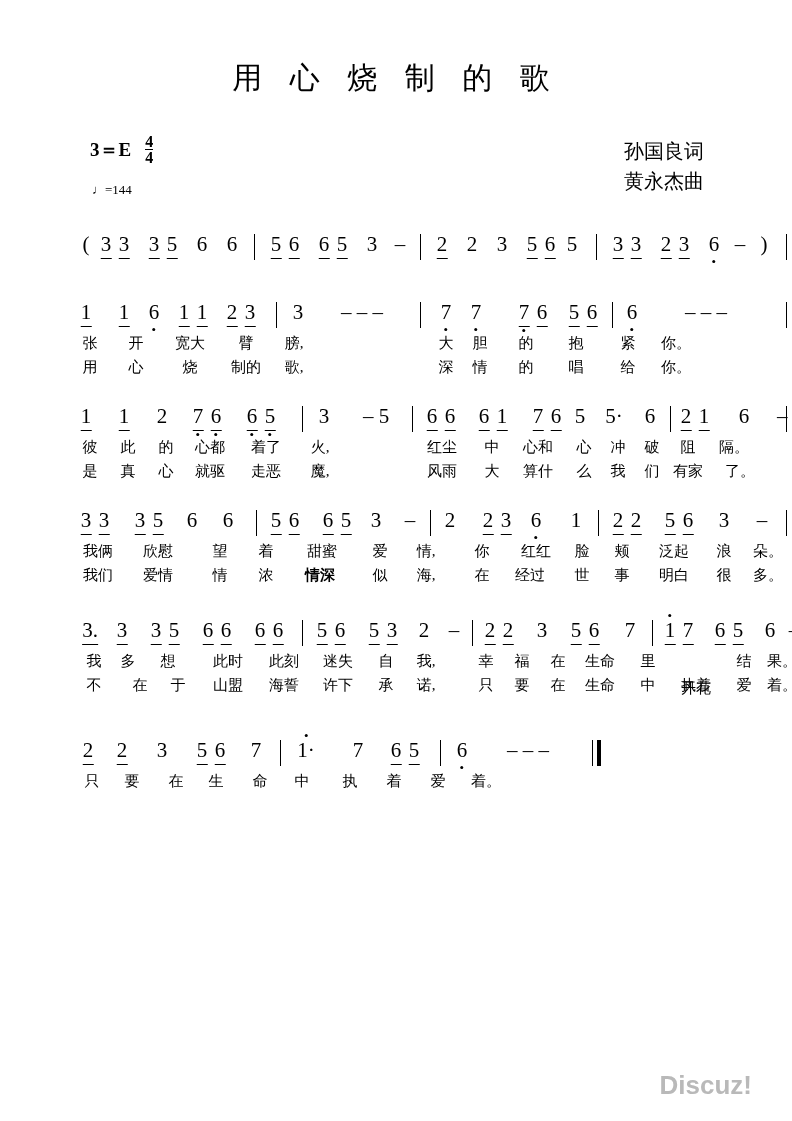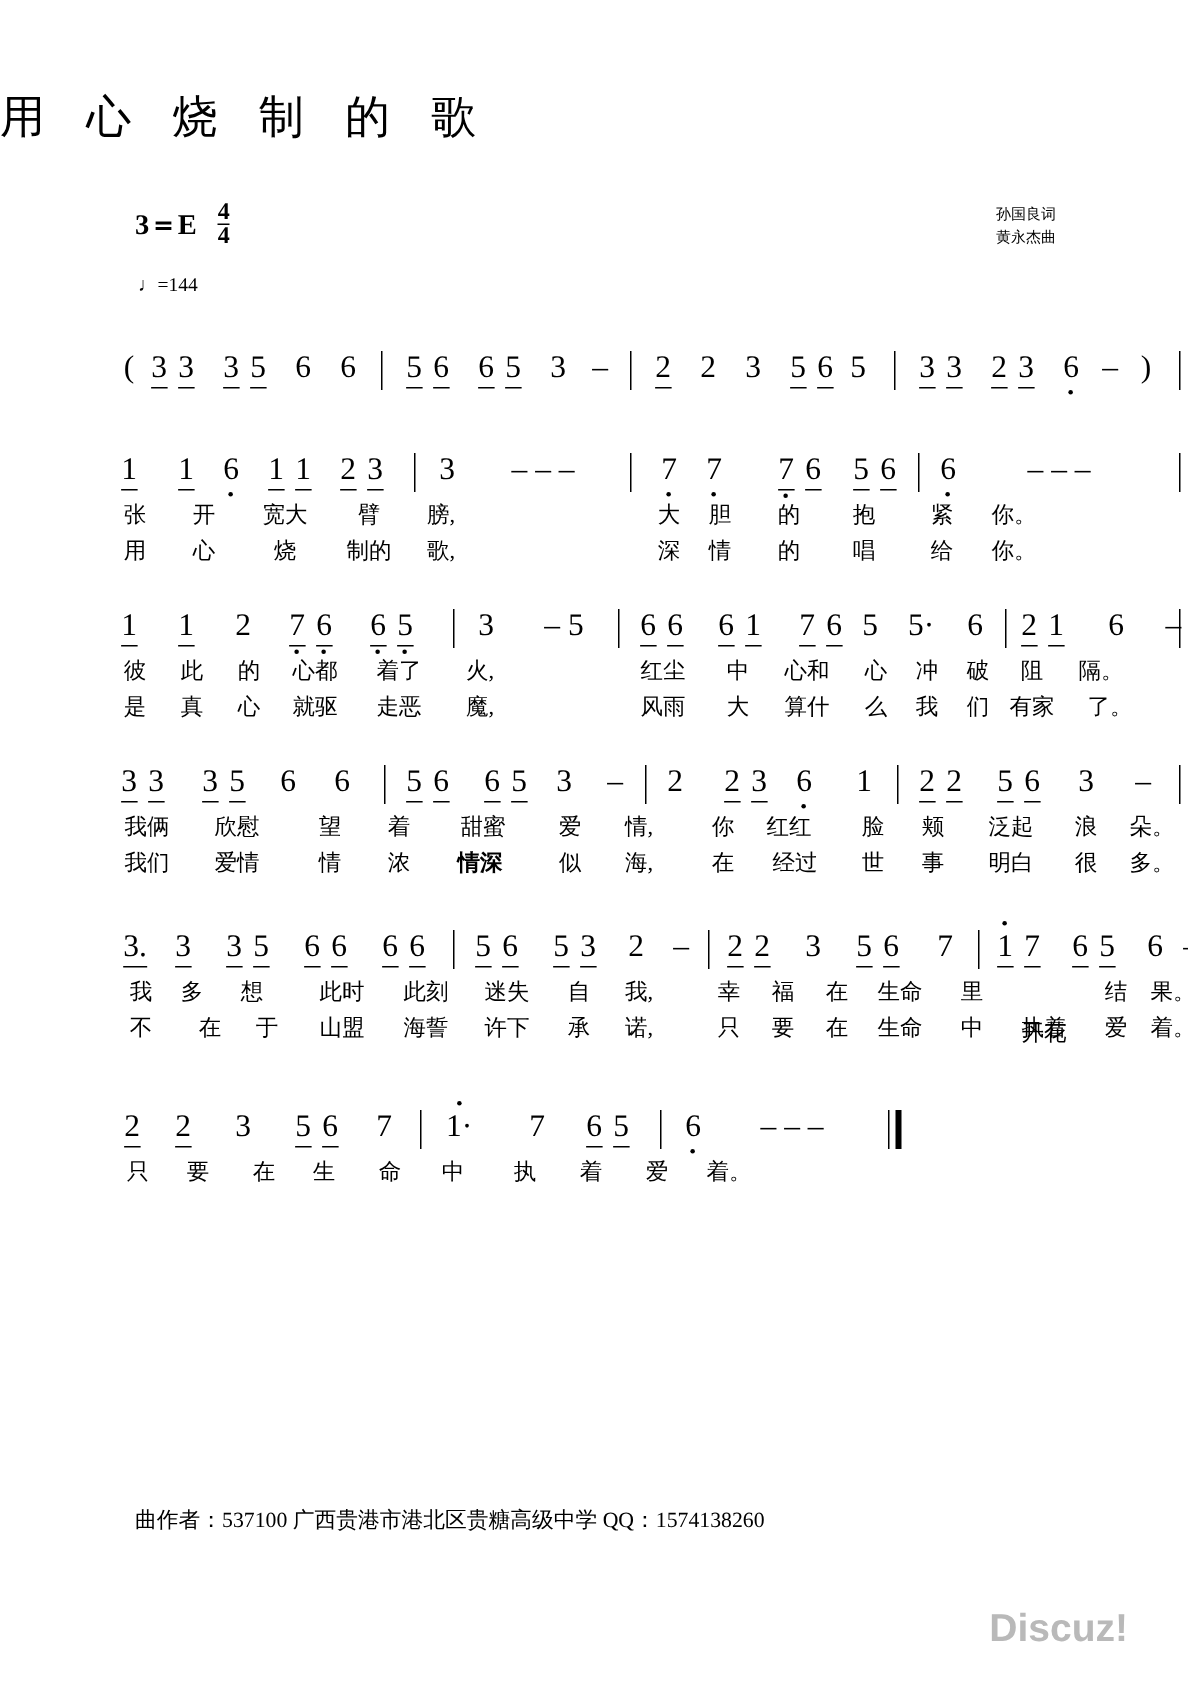--- a/index.html
+++ b/index.html
@@ -20,21 +20,21 @@
     width: 792px;
     height: 1121px;
   }
 
   
   .title {
     position: absolute;
     top: 58px;
     left: 0;
     width: 792px;
-    text-align: left;
+    text-align: center;
     font-size: 30px;
     letter-spacing: 10px;
     font-family: "Liberation Serif", serif;
     font-weight: 500;
   }
 
   
   .keysig {
     position: absolute;
     top: 134px;
@@ -54,21 +54,21 @@
     font-size: 16px;
   }
   .meter .num { display: block; }
   .meter .den { display: block; border-top: 1.6px solid #000; }
 
   .composer {
     position: absolute;
     top: 136px;
     right: 88px;
     text-align: left;
-    font-size: 10px;
+    font-size: 20px;
     line-height: 1.5;
     font-family: "Liberation Serif", serif;
   }
 
   .tempo {
     position: absolute;
     top: 182px;
     left: 92px;
     font-size: 13px;
     font-family: "Liberation Serif", serif;
@@ -379,21 +379,21 @@
         </div>
         <div class="lyricline">
           <span class="lyr" style="left: 18px;">我俩</span>
           <span class="lyr" style="left: 78px;">欣慰</span>
           <span class="lyr" style="left: 140px;">望</span>
           <span class="lyr" style="left: 186px;">着</span>
           <span class="lyr" style="left: 242px;">甜蜜</span>
           <span class="lyr" style="left: 300px;">爱</span>
           <span class="lyr" style="left: 346px;">情,</span>
           <span class="lyr" style="left: 402px;">你</span>
-          <span class="lyr" style="left: 446px;">红红</span>
+          <span class="lyr" style="left: 456px;">红红</span>
           <span class="lyr" style="left: 502px;">脸</span>
           <span class="lyr" style="left: 542px;">颊</span>
           <span class="lyr" style="left: 594px;">泛起</span>
           <span class="lyr" style="left: 644px;">浪</span>
           <span class="lyr" style="left: 688px;">朵。</span>
         </div>
         <div class="lyricline">
           <span class="lyr" style="left: 18px;">我们</span>
           <span class="lyr" style="left: 78px;">爱情</span>
           <span class="lyr" style="left: 140px;">情</span>
@@ -506,17 +506,16 @@
           <span class="lyr" style="left: 222px;">中</span>
           <span class="lyr" style="left: 270px;">执</span>
           <span class="lyr" style="left: 314px;">着</span>
           <span class="lyr" style="left: 358px;">爱</span>
           <span class="lyr" style="left: 406px;">着。</span>
         </div>
       </div>
     </div>
 
   <div class="footer">
-    <div>曲作者：537100    广西贵港市港北区贵糖高级中学    QQ：1574138260</div>
   </div>
 
   <div class="watermark">Discuz!</div>
 </div>
 
 </body></html>

